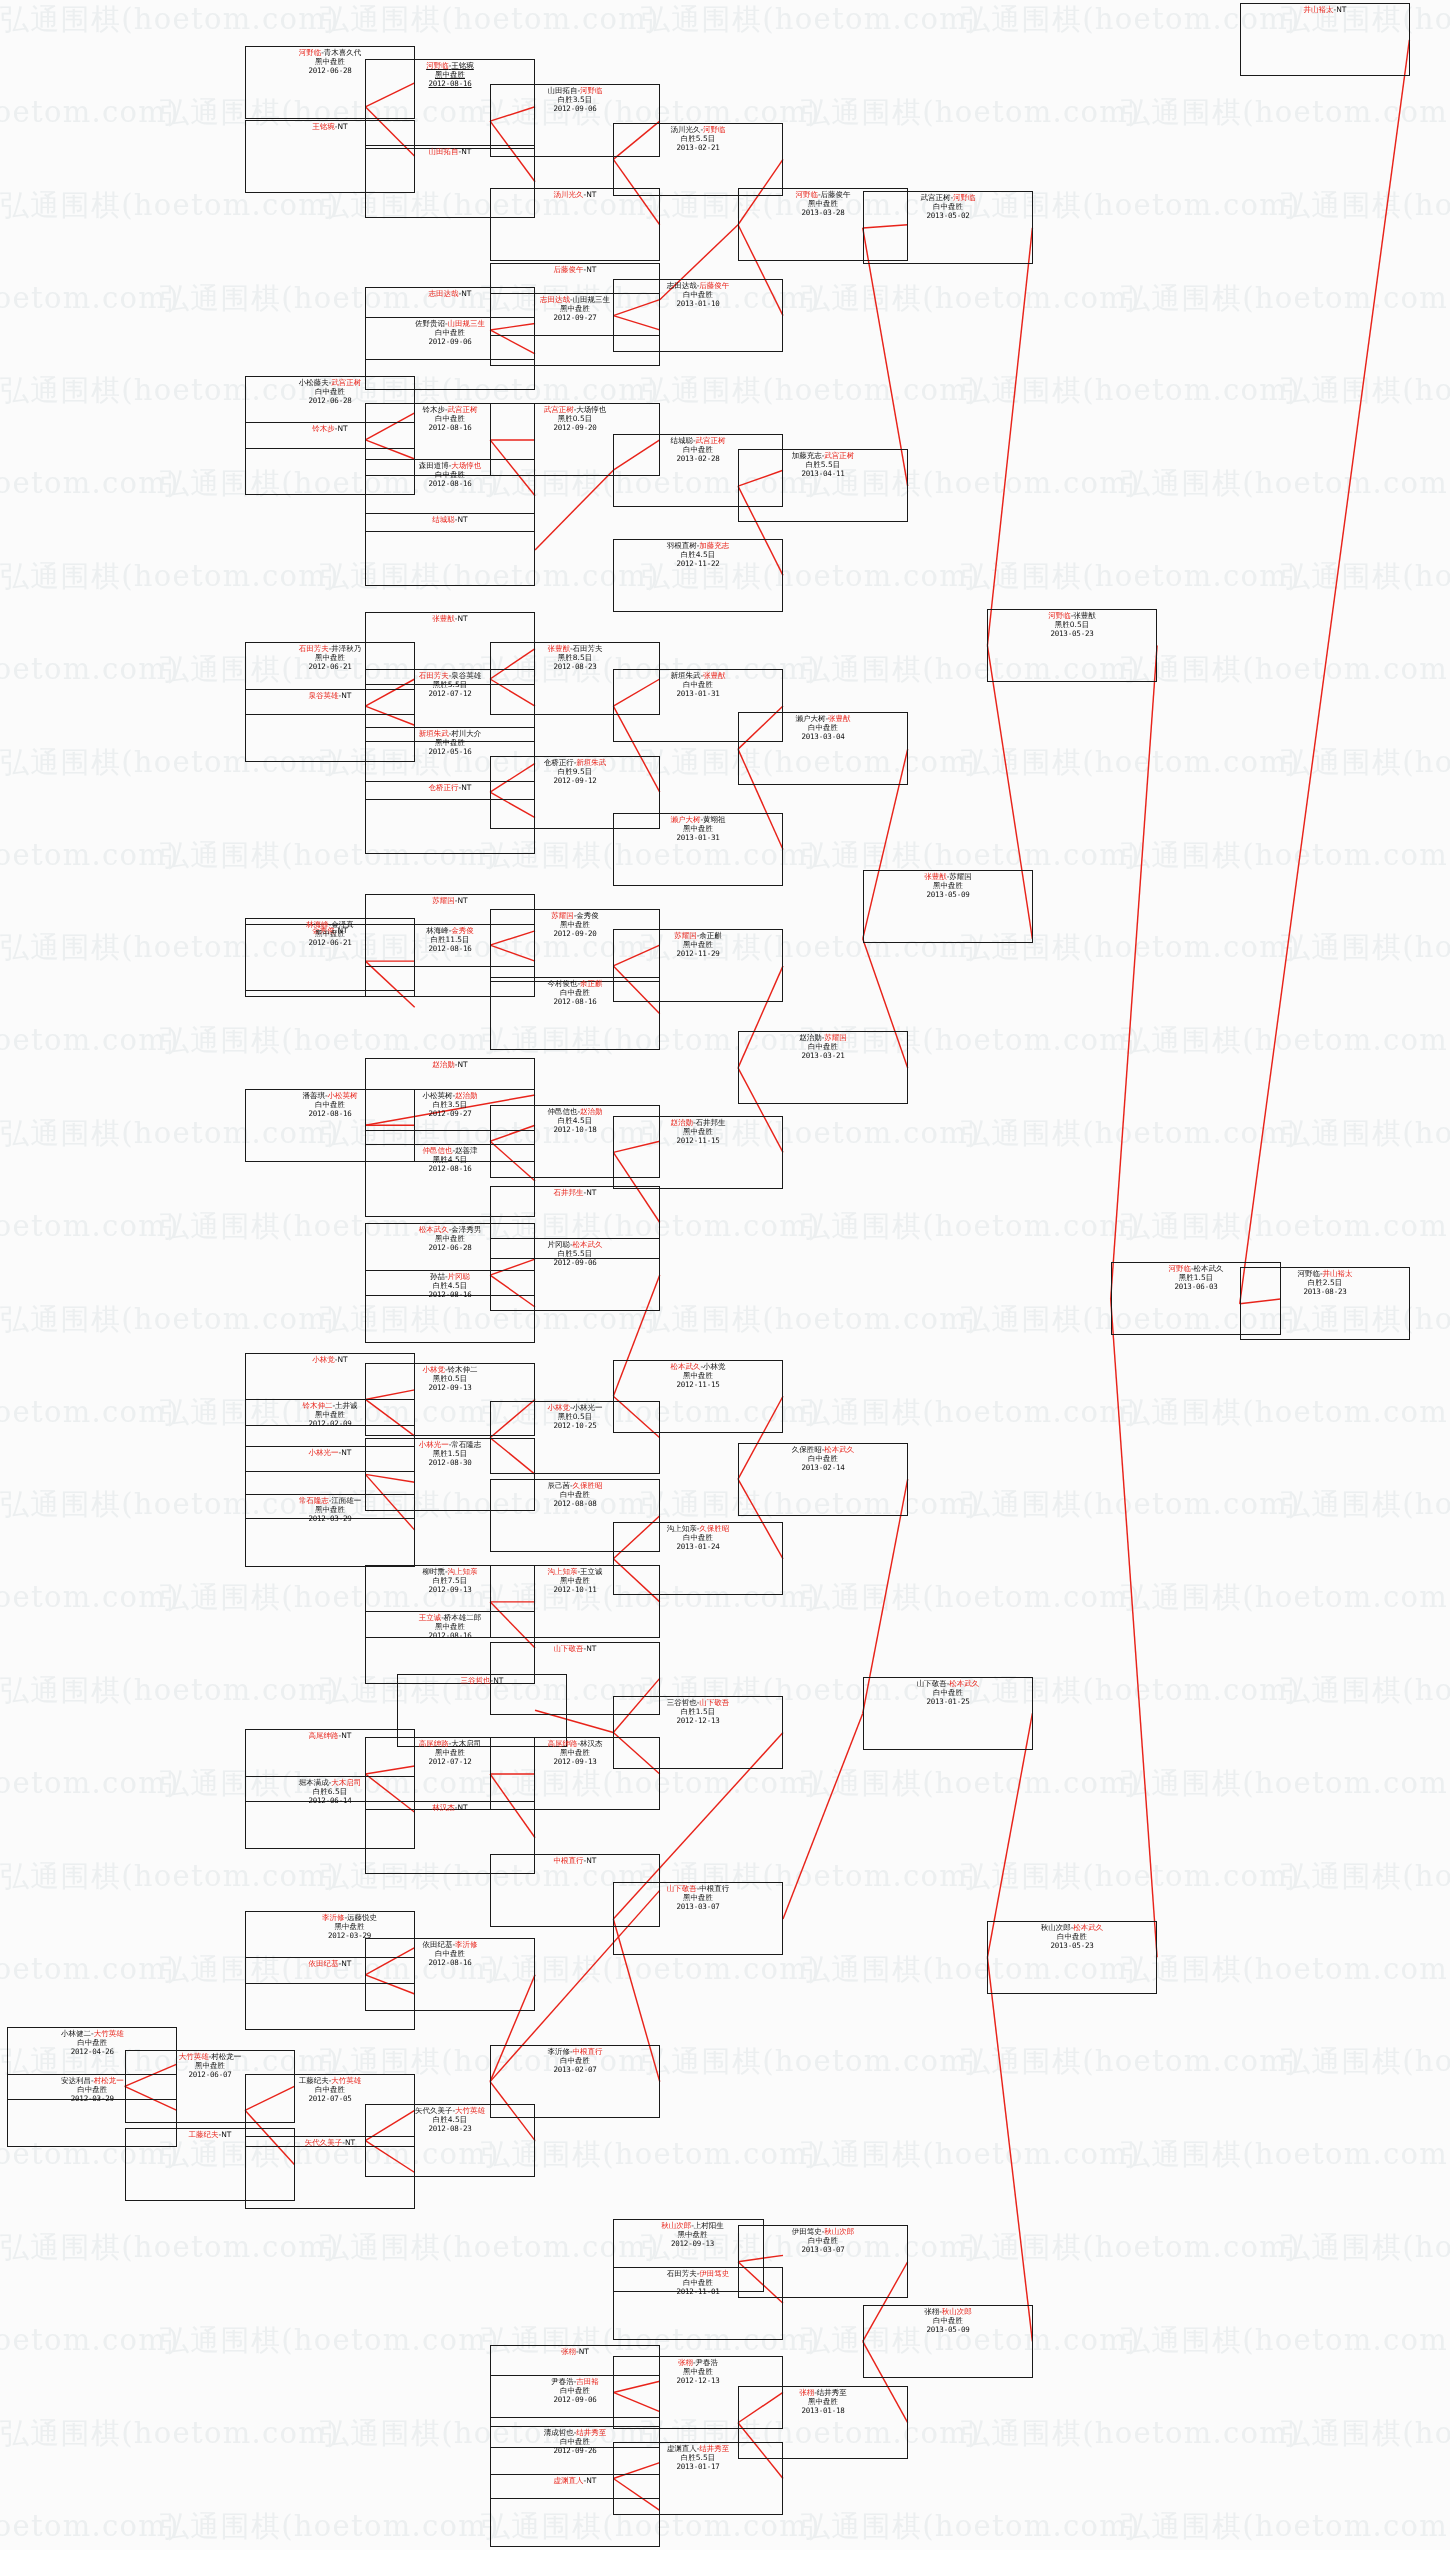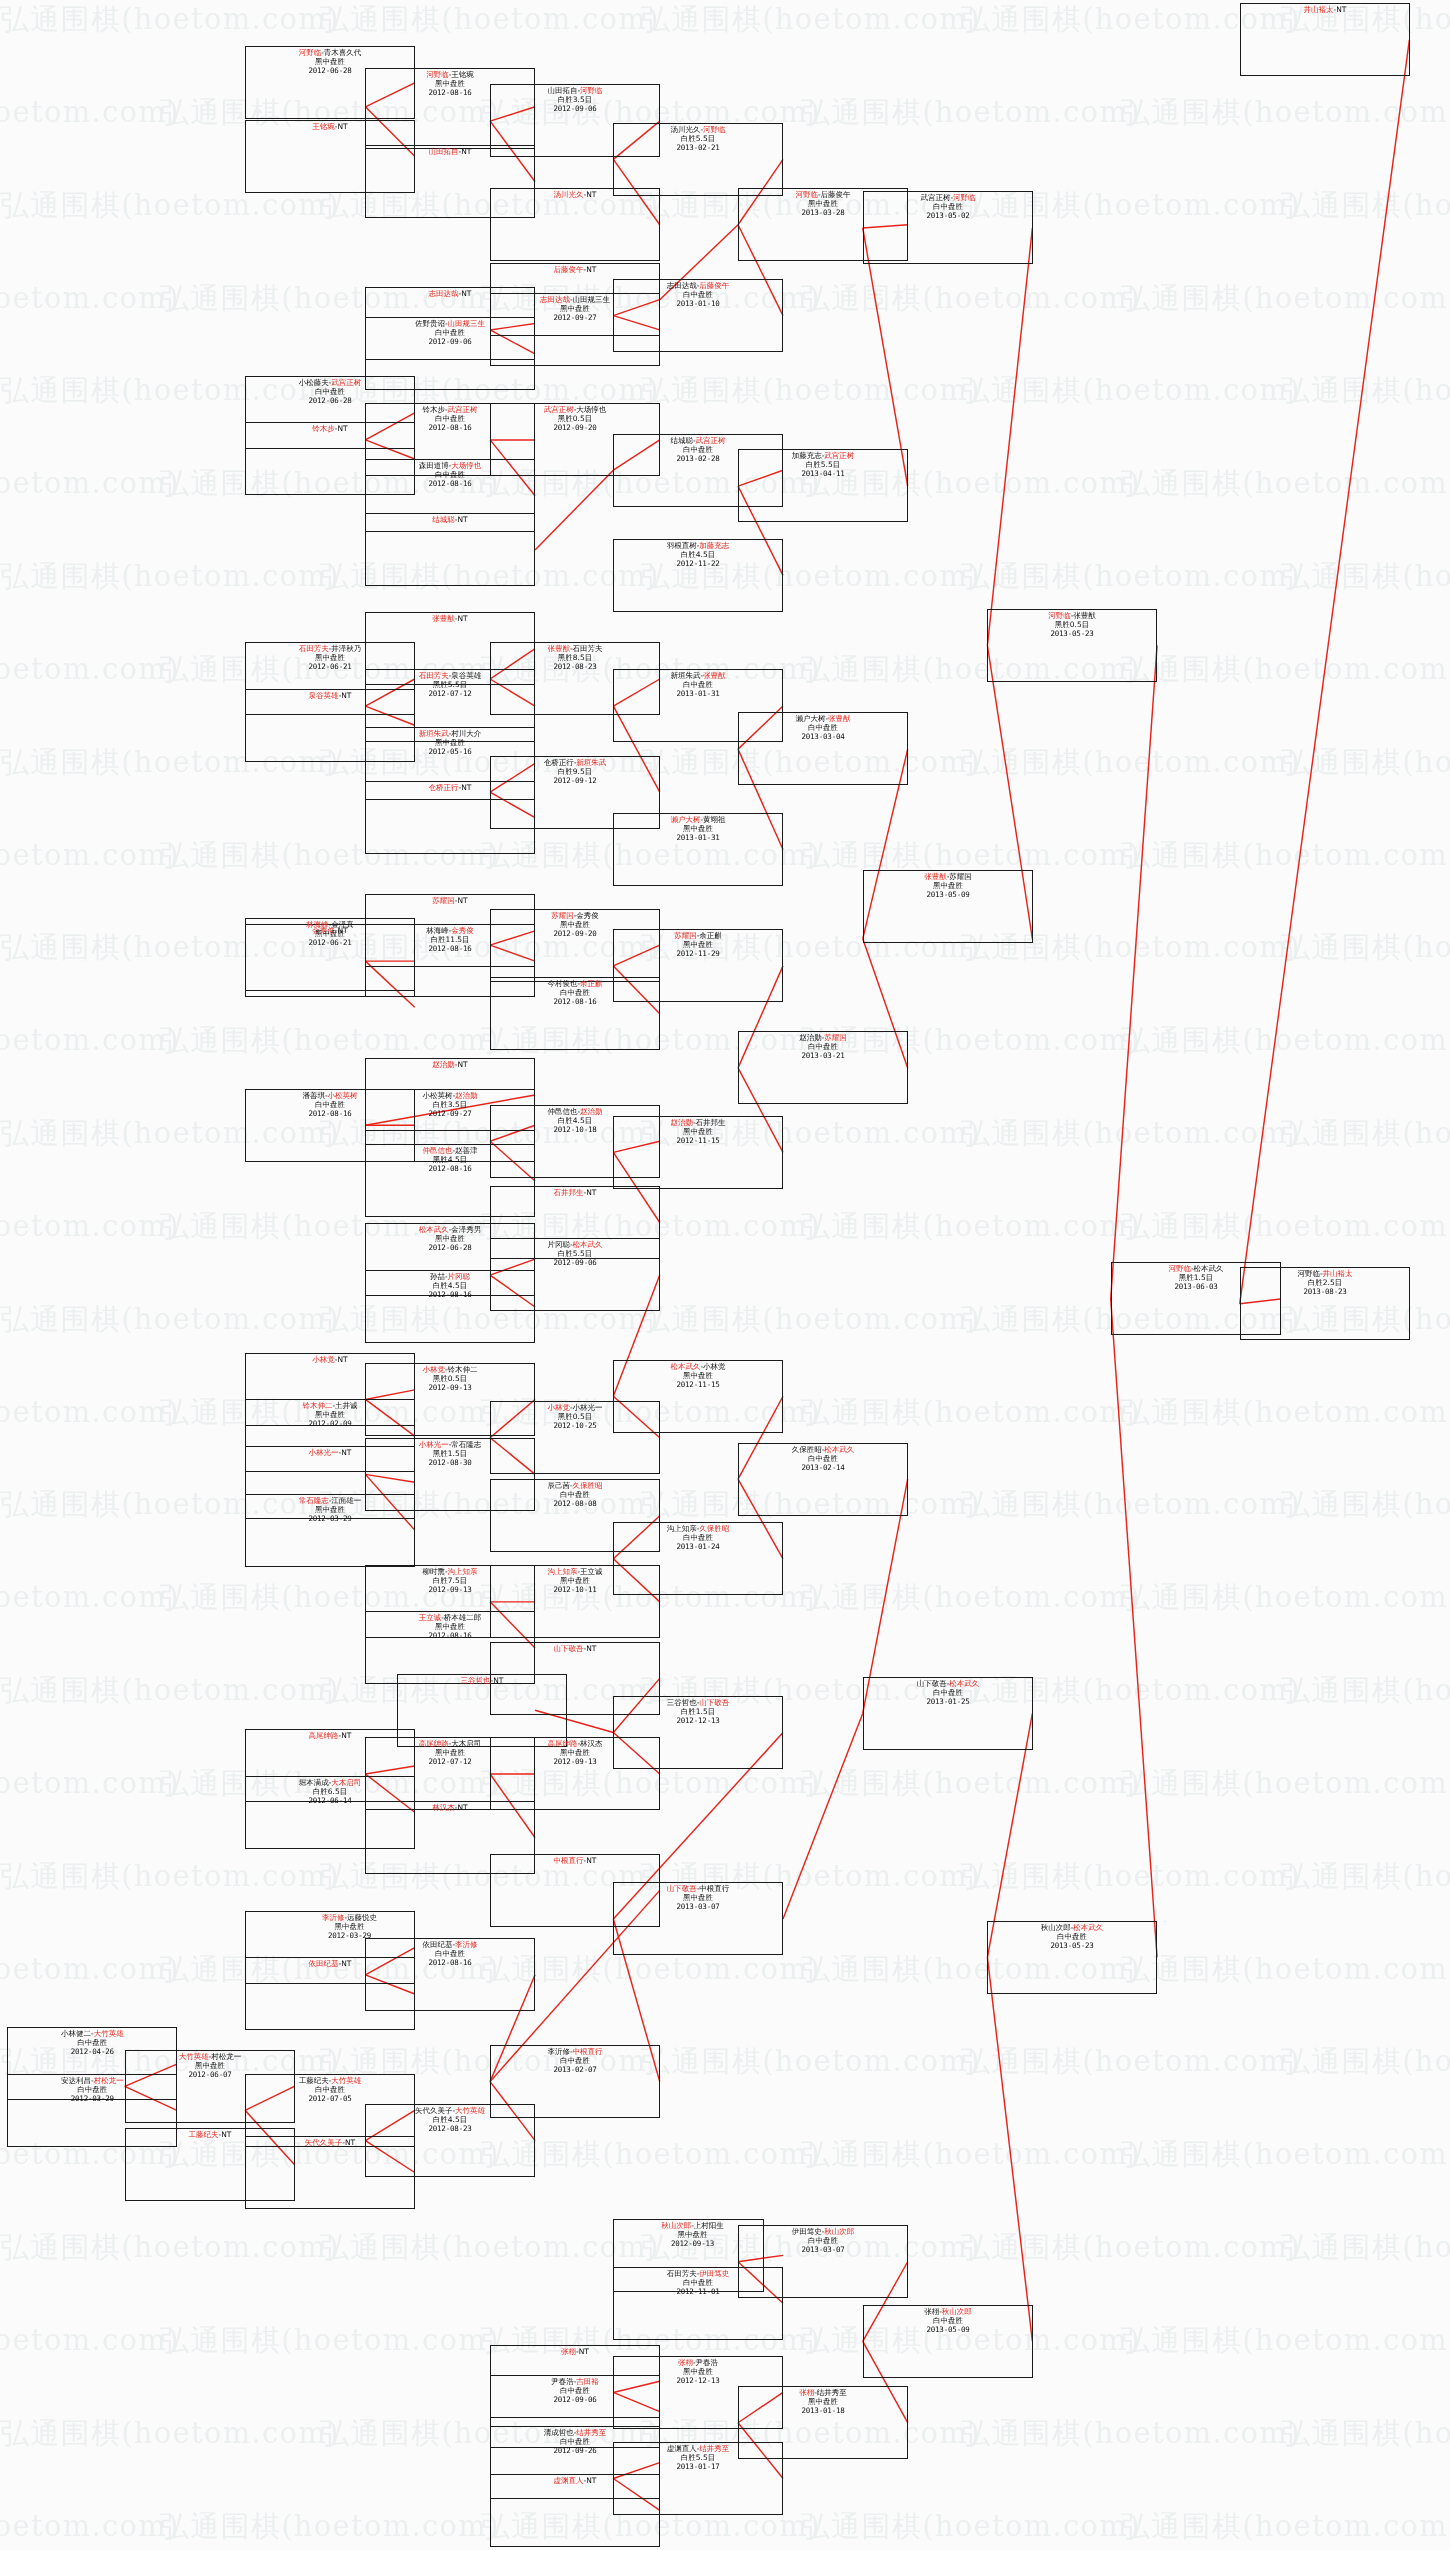--- a/index.html
+++ b/index.html
@@ -305,21 +305,21 @@
 
   <div id="boxes">
       <div class="box" style="left: 245px; top: 46px; width: 170px; height: 73px;">
         <span class="ln"><span class="r">河野临</span><span class="k">-</span><span class="k">青木喜久代</span></span>
         <span class="ln res">黑中盘胜</span>
         <span class="ln dt">2012-06-28</span>
       </div>
       <div class="box" style="left: 245px; top: 120px; width: 170px; height: 73px;">
         <span class="ln"><span class="r">王铭琬</span><span class="k">-</span><span class="k">NT</span></span>
       </div>
-      <div class="box" style="left: 365px; top: 68px; width: 170px; height: 81px;">
+      <div class="box" style="left: 365px; top: 59px; width: 170px; height: 90px; text-decoration: underline;">
         <span class="ln"><span class="r">河野临</span><span class="k">-</span><span class="k">王铭琬</span></span>
         <span class="ln res">黑中盘胜</span>
         <span class="ln dt">2012-08-16</span>
       </div>
       <div class="box" style="left: 365px; top: 145px; width: 170px; height: 73px;">
         <span class="ln"><span class="r">山田拓自</span><span class="k">-</span><span class="k">NT</span></span>
       </div>
       <div class="box" style="left: 490px; top: 84px; width: 170px; height: 73px;">
         <span class="ln"><span class="k">山田拓自</span><span class="k">-</span><span class="r">河野临</span></span>
         <span class="ln res">白胜3.5目</span>

